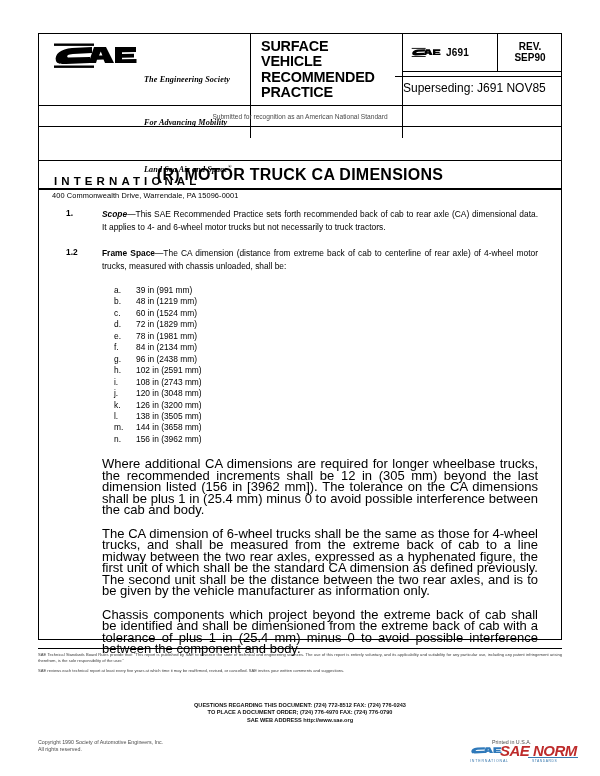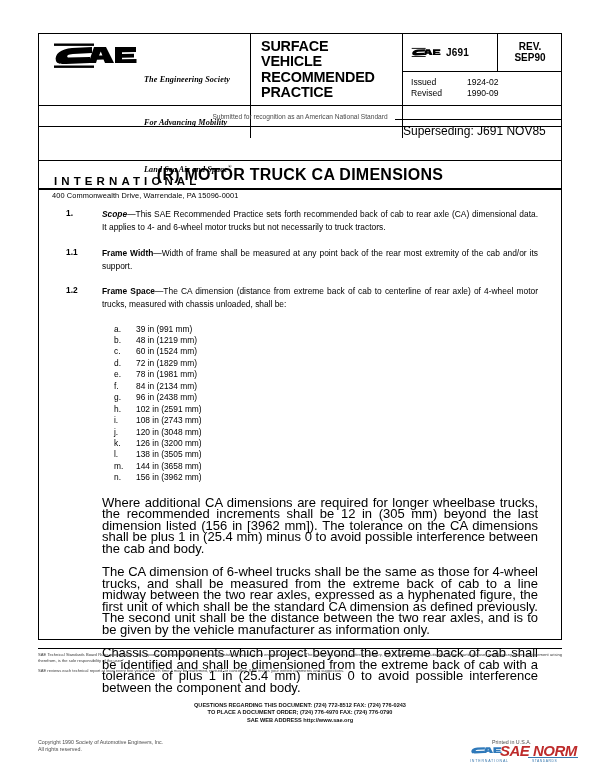--- a/index.html
+++ b/index.html
@@ -380,51 +380,37 @@
               </g>
             </svg>
           </span>
           <span class="doc-num">J691</span>
         </div>
         <div class="hr-rev">
           <div>REV.</div>
           <div>SEP90</div>
         </div>
       </div>
-      <div class="hr-dates">
-        <div class="date-row">
-          <span class="date-lbl">Issued</span>
-          <span>1924-02</span>
-        </div>
-        <div class="date-row">
-          <span class="date-lbl">Revised</span>
-          <span>1990-09</span>
-        </div>
-      </div>
       <div class="supersede">Superseding: J691 NOV85</div>
     </div>
   </div>
 
   <div class="submitted">Submitted for recognition as an American National Standard</div>
 
   <div class="title-band">
     <div class="doc-title">(R) MOTOR TRUCK CA DIMENSIONS</div>
   </div>
 
   <div class="body">
 
     <div class="sec">
       <div class="sec-num">1.</div>
       <div class="sec-body"><i class="lead">Scope</i><span>—</span><span>This SAE Recommended Practice sets forth recommended back of cab to rear axle (CA) dimensional data.  It applies to 4- and 6-wheel motor trucks but not necessarily to truck tractors.</span></div>
     </div>
 
-    <div class="sec">
-      <div class="sec-num">1.1</div>
-      <div class="sec-body"><b>Frame Width</b><span>—</span><span>Width of frame shall be measured at any point back of the rear most extremity of the cab and/or its support.</span></div>
-    </div>
 
     <div class="sec">
       <div class="sec-num">1.2</div>
       <div class="sec-body"><b>Frame Space</b><span>—</span><span>The CA dimension (distance from extreme back of cab to centerline of rear axle) of 4-wheel motor trucks, measured with chassis unloaded, shall be:</span></div>
     </div>
 
     <div class="dim-list">
       <div class="dim-item">
           <span class="dim-letter">a.</span>
           <span class="dim-val">39 in (991 mm)</span>

